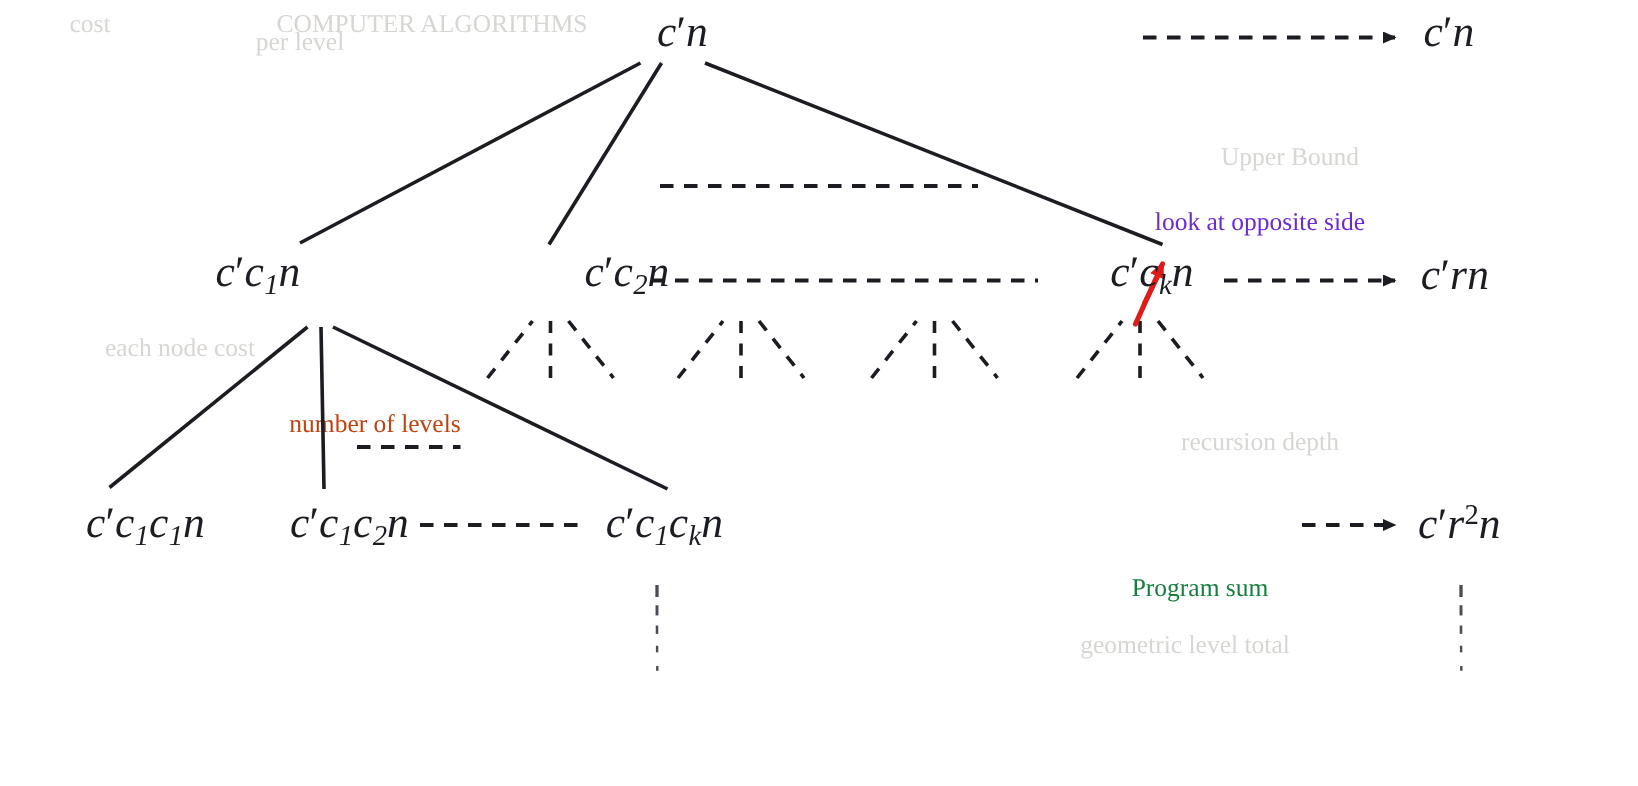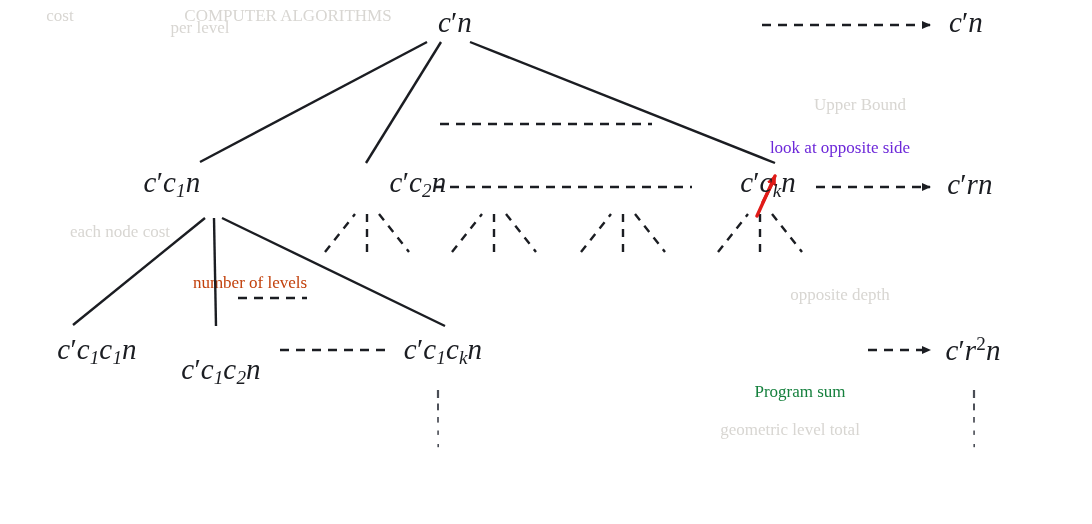--- a/index.html
+++ b/index.html
@@ -61,21 +61,21 @@
 </head>
 <body>
 
 <div id="canvas">
 
   <div id="ghost-layer">
       <div class="ghost" style="left: 288px; top: 16px; color: rgb(216, 214, 210);">COMPUTER ALGORITHMS</div>
       <div class="ghost" style="left: 860px; top: 105px; color: rgb(216, 214, 210);">Upper Bound</div>
       <div class="ghost" style="left: 840px; top: 148px; color: #6d28d9;">look at opposite side</div>
       <div class="ghost" style="left: 250px; top: 283px; color: #c2410c;">number of levels</div>
-      <div class="ghost" style="left: 840px; top: 295px; color: rgb(216, 214, 210);">opposite depth</div>
+      <div class="ghost" style="left: 840px; top: 295px; color: rgb(216, 214, 210);">recursion depth</div>
       <div class="ghost" style="left: 800px; top: 392px; color: #15803d;">Program sum</div>
       <div class="ghost" style="left: 790px; top: 430px; color: rgb(216, 214, 210);">geometric level total</div>
       <div class="ghost" style="left: 120px; top: 232px; color: rgb(216, 214, 210);">each node cost</div>
       <div class="ghost" style="left: 60px; top: 16px; color: rgb(216, 214, 210);">cost</div>
       <div class="ghost" style="left: 200px; top: 28px; color: rgb(216, 214, 210);">per level</div>
     </div>
 
   <svg class="layer" viewBox="0 0 1092 524" xmlns="http://www.w3.org/2000/svg">
     <defs>
       <marker id="arrowhead" markerWidth="9" markerHeight="8" refX="8" refY="4" orient="auto" markerUnits="userSpaceOnUse">
@@ -158,21 +158,21 @@
   <div class="node" style="left:374px; top:184px;margin-left:44px;">
     c<span class="prime">′</span>c<sub>2</sub>n
   </div>
   <div class="node" style="left:768px; top:184px;">
     c<span class="prime">′</span>c<sub>k</sub>n
   </div>
 
   <div class="node" style="left:78px; top:351px;margin-left:19px;">
     c<span class="prime">′</span>c<sub>1</sub>c<sub>1</sub>n
   </div>
-  <div class="node" style="left:221px; top:351px;margin-top:20px;">
+  <div class="node" style="left:233px; top:351px;">
     c<span class="prime">′</span>c<sub>1</sub>c<sub>2</sub>n
   </div>
   <div class="node" style="left:443px; top:351px;">
     c<span class="prime">′</span>c<sub>1</sub>c<sub>k</sub>n
   </div>
 
   <div class="node" style="left:966px; top:22px;">
     c<span class="prime">′</span>n
   </div>
   <div class="node" style="left:970px; top:184px;">

